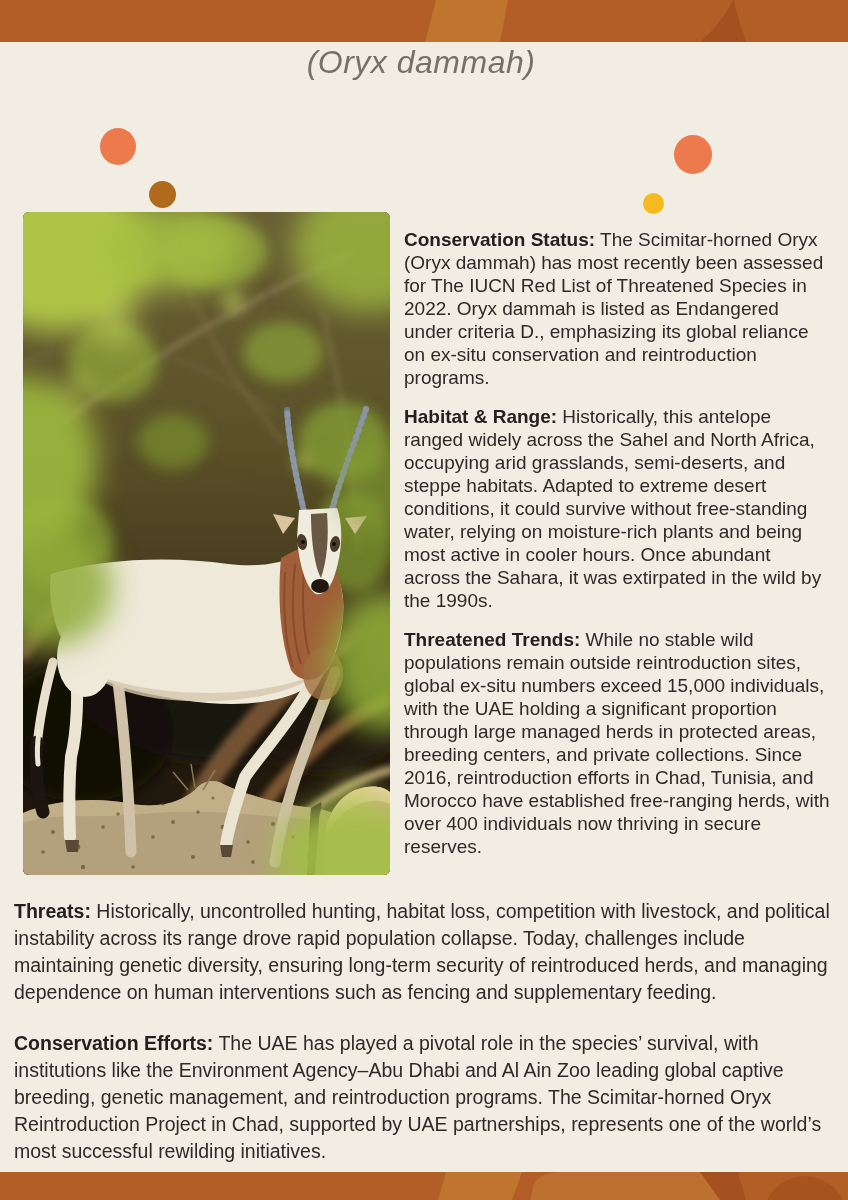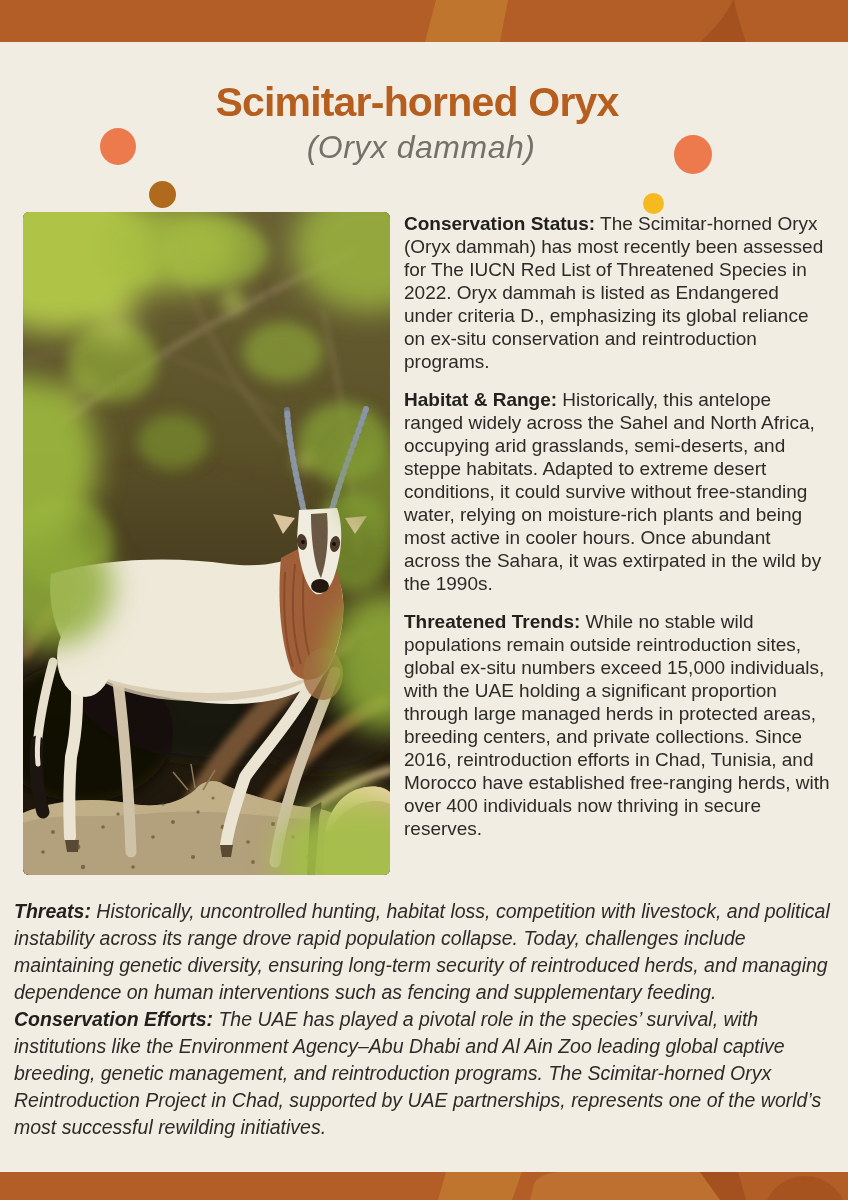--- a/index.html
+++ b/index.html
@@ -33,44 +33,43 @@
   .dot-orange-right{left:674px;top:93px;width:38px;height:39px;background:var(--dot-orange,#ec7a4c);}
   .dot-yellow-right{left:643px;top:151px;width:21px;height:21px;background:var(--dot-yellow,#f5ba1f);}
 
   .content-row{position:absolute;top:212px;left:23px;width:808px;display:flex;gap:14px;}
   .photo{
     margin:0;flex:none;width:367px;height:663px;border-radius:6px;overflow:hidden;
     background:#4a4424;
   }
   .photo svg{display:block;}
   .col-text{flex:1;width:423px;font-size:19px;line-height:23px;}
-  .col-text p{margin:0 0 15px 0;}
+  .col-text p{margin:16px 0 15px 0;}
   .para b{font-weight:700;color:#23211d;}
 
   .full-text{position:absolute;top:898px;left:14px;width:820px;font-size:19.5px;line-height:27px;}
-  .full-text p{margin:0;font-style:italic;}
-  .full-text p + p{}
+  .full-text p{margin:0;}
+  .full-text p + p{margin-top:24px;}
 </style>
 </head>
 <body>
 
 <div class="band band-top">
   <svg width="848" height="42" viewBox="0 0 848 42">
     <rect x="0" y="0" width="848" height="42" fill="#b25e26"></rect>
     <path d="M436,0 L508,0 L500,42 L425,42 Z" fill="#c0752f"></path>
     <path d="M733,0 C727,14 714,30 700,42 L746,42 C740,24 736,11 734,0 Z" fill="#a4511f"></path>
   </svg>
 </div>
 
 <header class="header">
   <span class="dot dot-orange-left"></span>
   <span class="dot dot-brown-left"></span>
   <span class="dot dot-orange-right"></span>
   <span class="dot dot-yellow-right"></span>
-  <h1 class="page-title">Scimitar-horned Oryx</h1>
   <h2 class="page-subtitle">(Oryx dammah)</h2>
 </header>
 
 <main>
   <div class="content-row">
 
     <figure class="photo" aria-label="Scimitar-horned oryx with long curved horns standing on a rocky mound among blurred green foliage">
       <svg width="367" height="663" viewBox="0 0 367 663">
         <defs>
           <linearGradient id="bgGrad" x1="0" y1="0" x2="0" y2="1">

